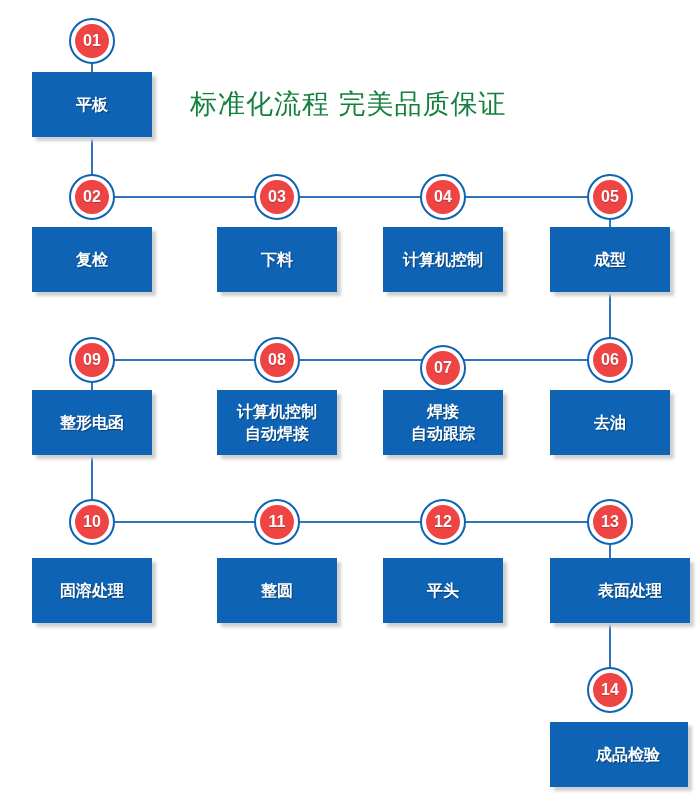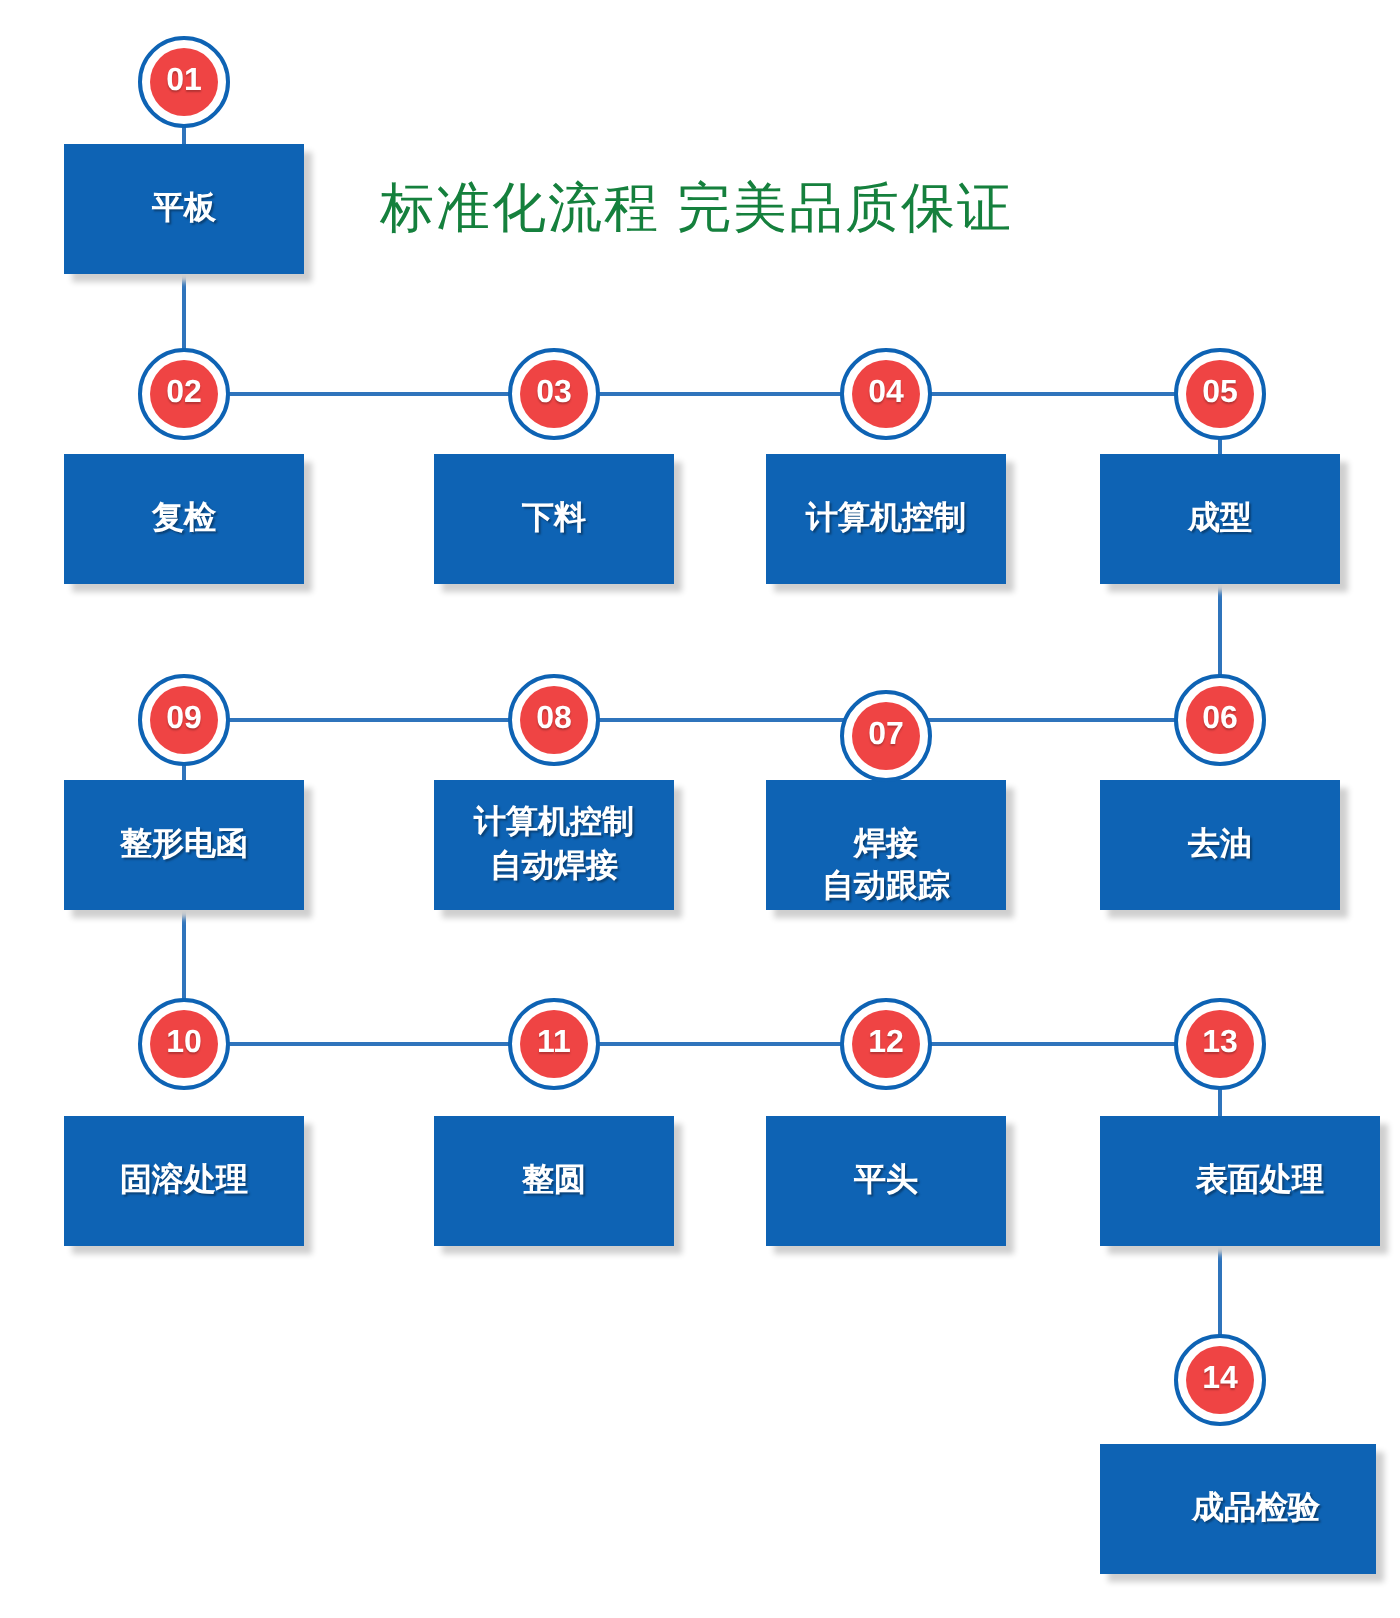--- a/index.html
+++ b/index.html
@@ -67,21 +67,21 @@
   <div class="box" style="left:550px;top:227px;">
     <span class="box-label">成型</span>
   </div>
   <div class="box" style="left:32px;top:390px;">
     <span class="box-label">整形电函</span>
   </div>
   <div class="box" style="left:217px;top:390px;">
     <span class="box-label">计算机控制
 自动焊接</span>
   </div>
-  <div class="box" style="left:383px;top:390px;align-items:flex-end;">
+  <div class="box" style="left:383px;top:390px;">
     <span class="box-label">焊接
 自动跟踪</span>
   </div>
   <div class="box" style="left:550px;top:390px;">
     <span class="box-label">去油</span>
   </div>
   <div class="box" style="left:32px;top:558px;">
     <span class="box-label">固溶处理</span>
   </div>
   <div class="box" style="left:217px;top:558px;">

